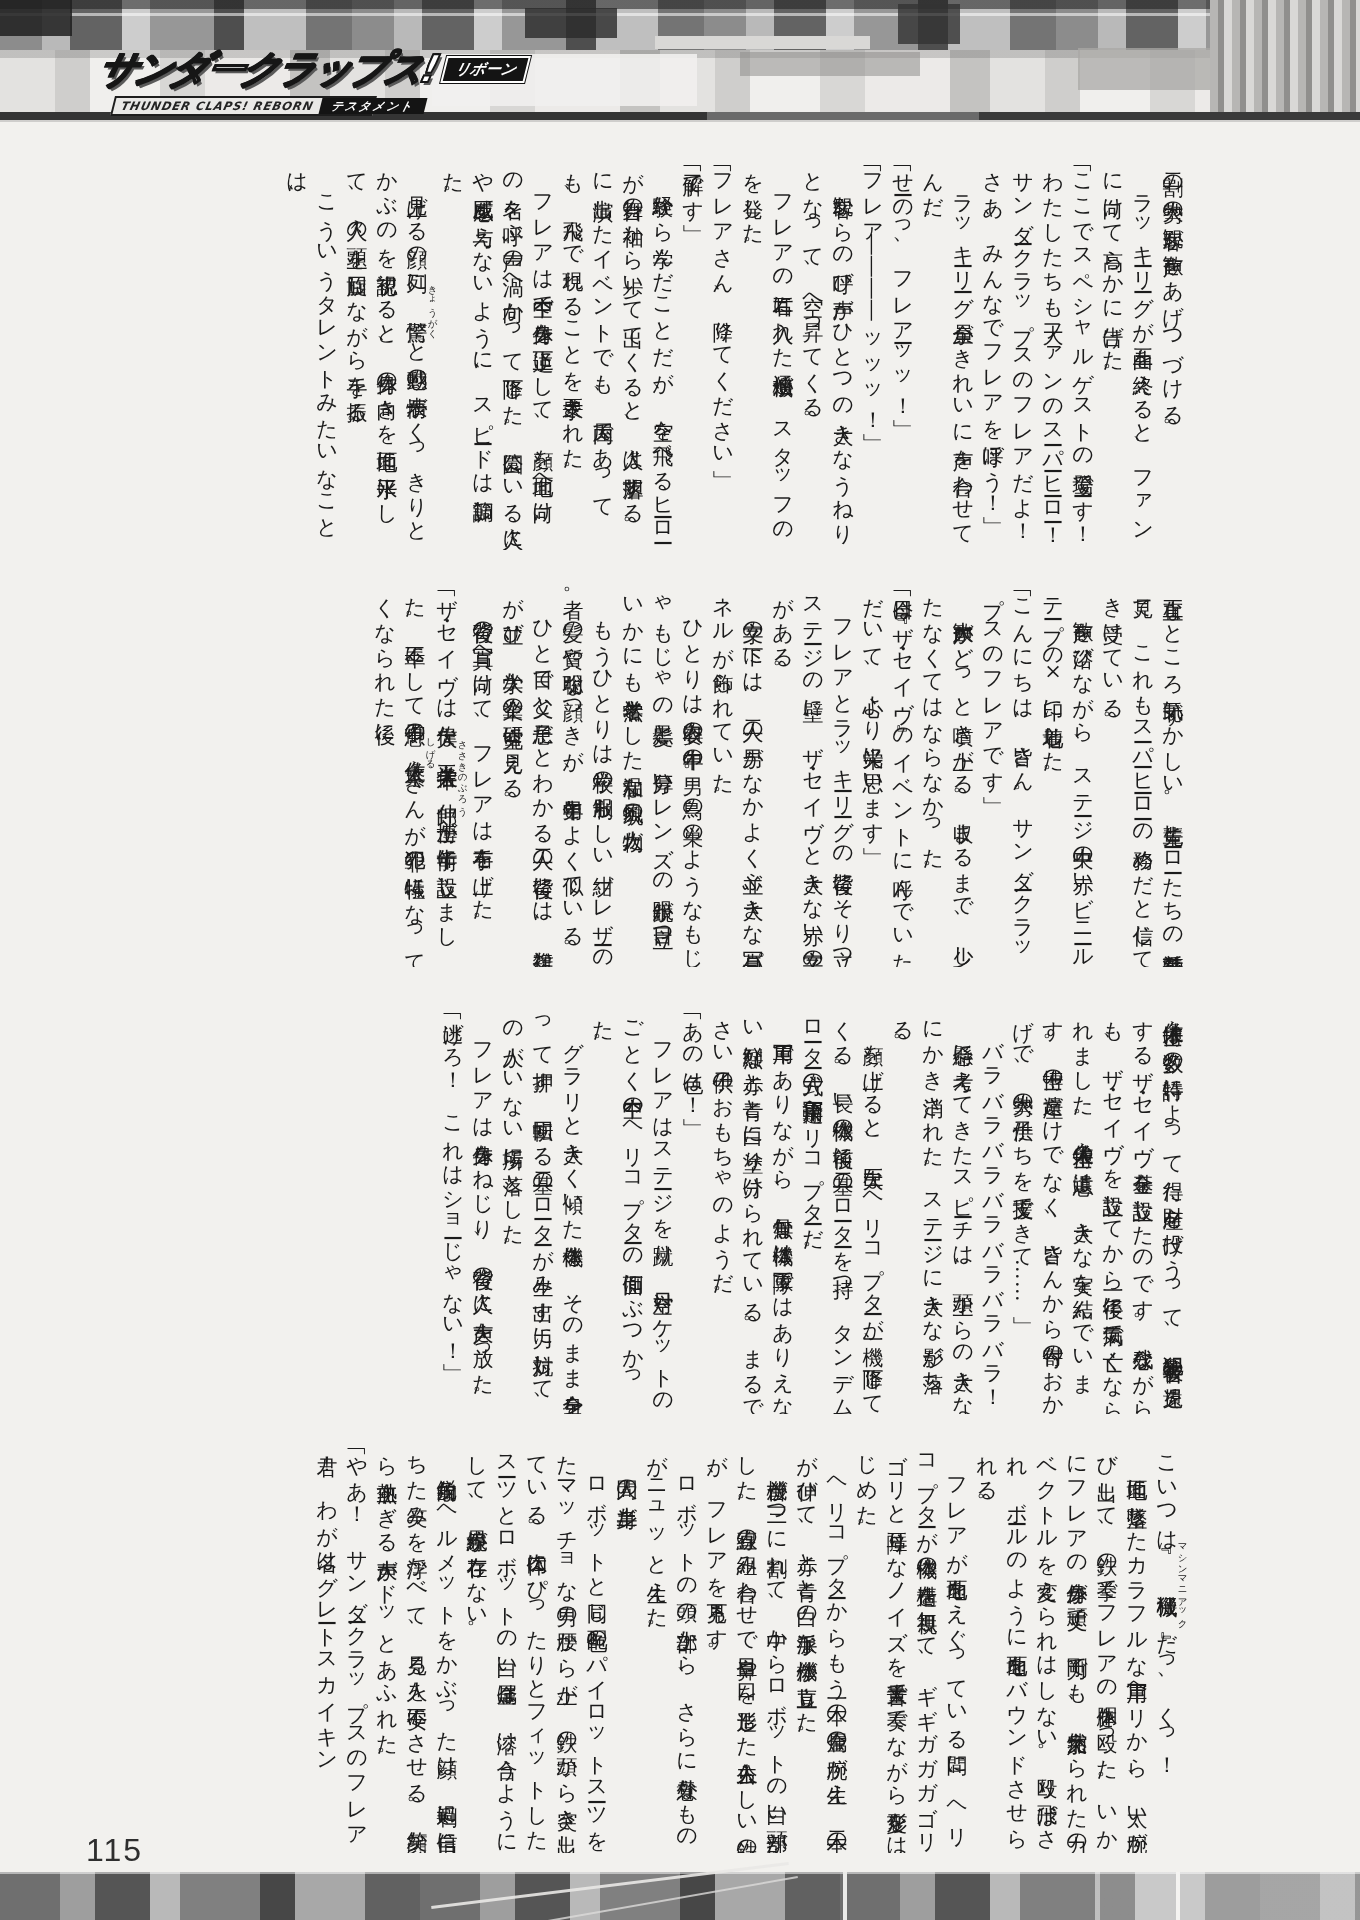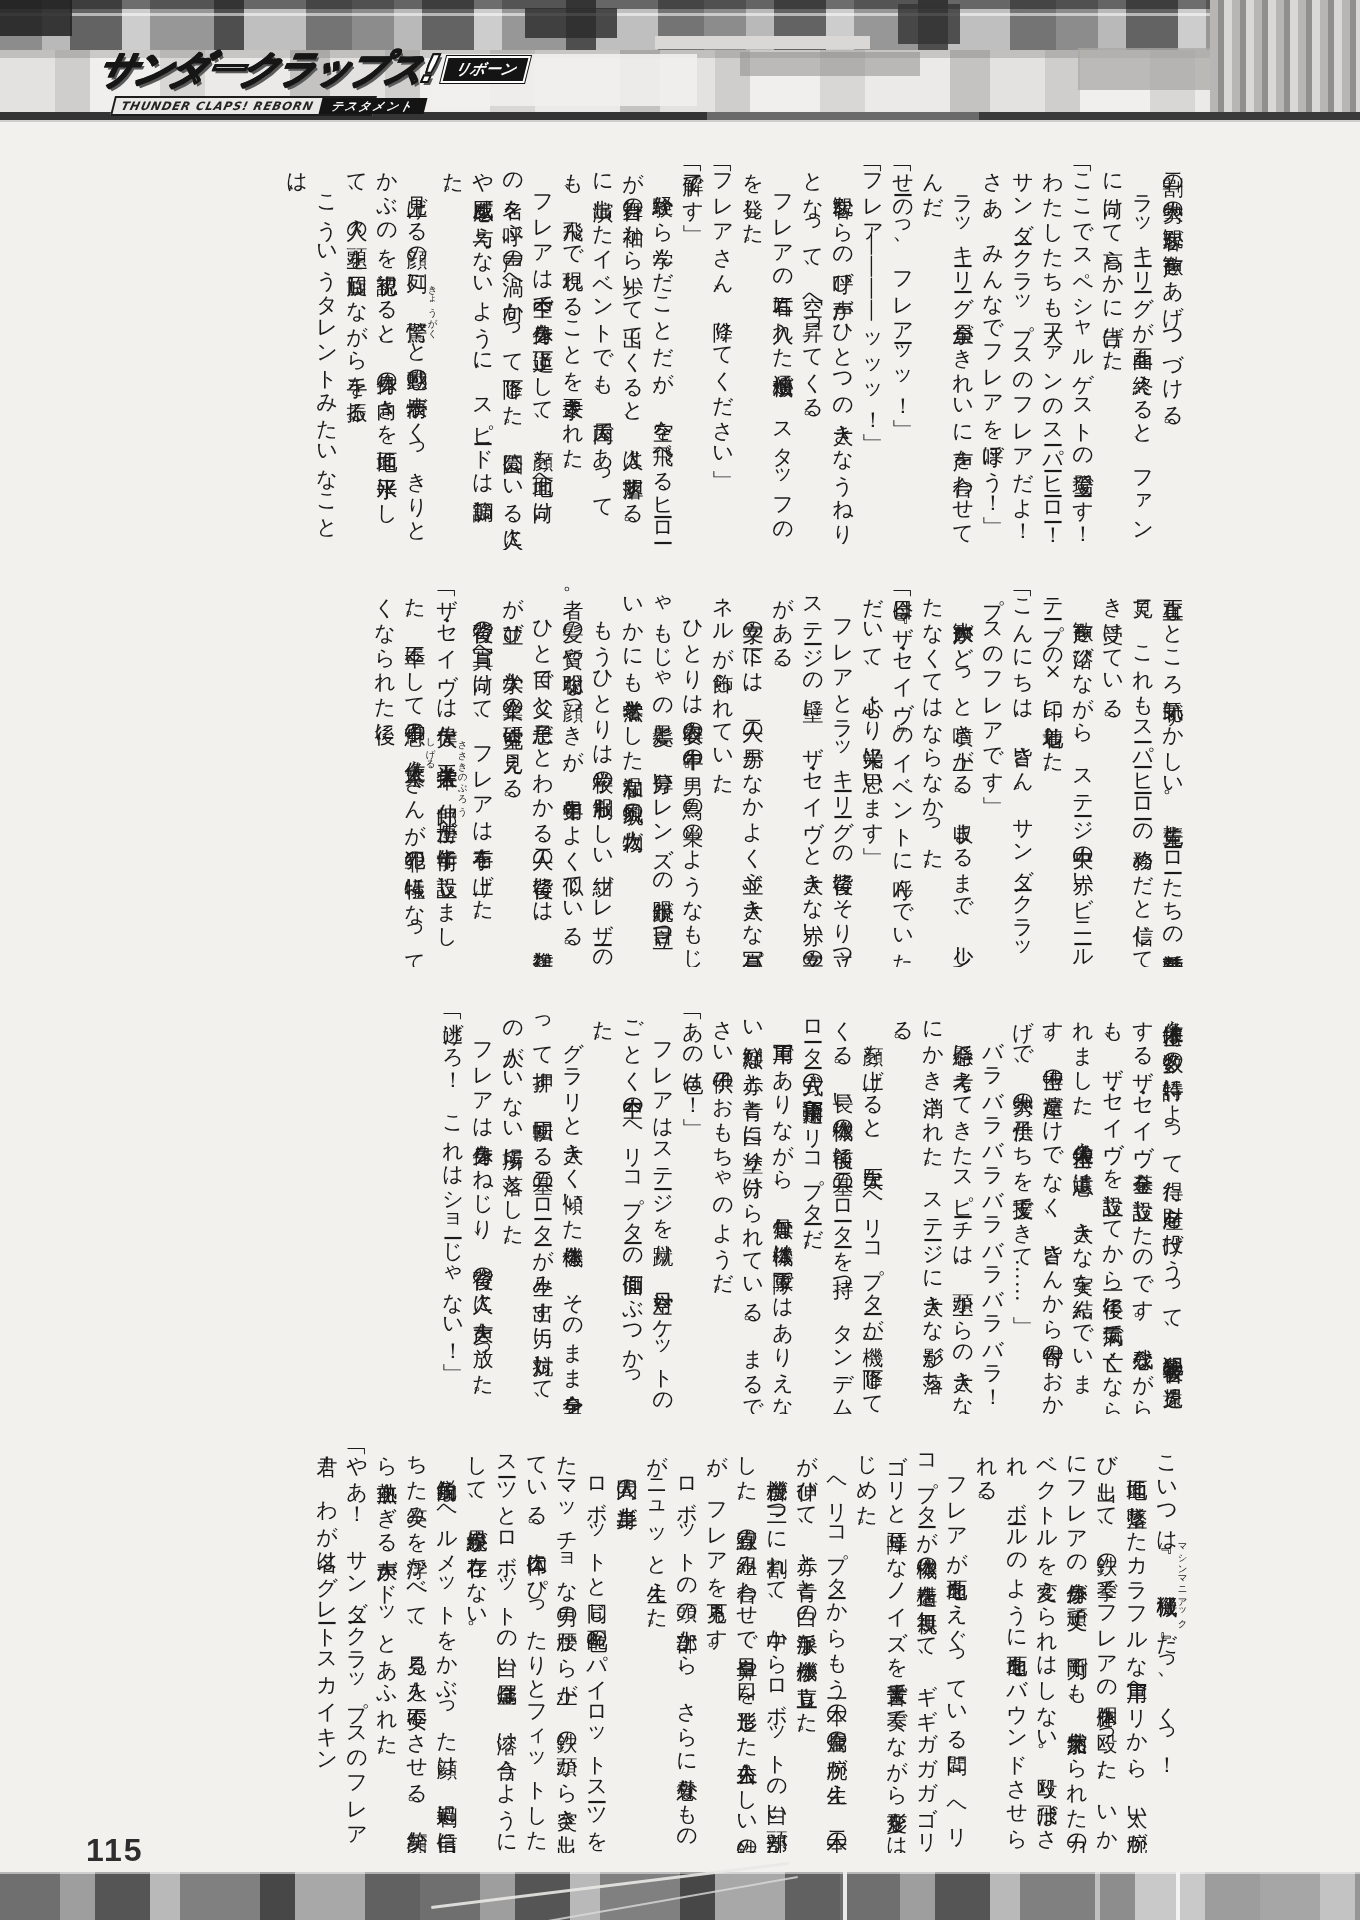--- a/index.html
+++ b/index.html
@@ -60,21 +60,21 @@
   .band-1{top:158px;height:392px;}
   .band-2{top:583px;height:384px;}
   .band-3{top:1006px;height:408px;}
   .band-4{top:1441px;height:412px;}
   ruby{ruby-align:center;}
   rt{font-size:9.5px;letter-spacing:0;}
   
   .page-number{
     position:absolute;left:86px;top:1832px;
     font-family:"Liberation Sans","DejaVu Sans",sans-serif;
-    font-size:32px;color:#2e2e2e;letter-spacing:2px;font-weight:bold;
+    font-size:32px;color:#2e2e2e;letter-spacing:2px;
   }
 </style>
 </head>
 <body>
 
 <div class="strip strip-a"></div>
 <div class="strip strip-b"></div>
 <i class="blk" style="left:0;top:0;width:72px;height:36px;background:#1f1f1f;opacity:.85;"></i>
 <i class="blk" style="left:525px;top:8px;width:92px;height:30px;background:#2a2a2a;opacity:.8;"></i>
 <i class="blk" style="left:898px;top:4px;width:62px;height:40px;background:#333333;opacity:.8;"></i>

